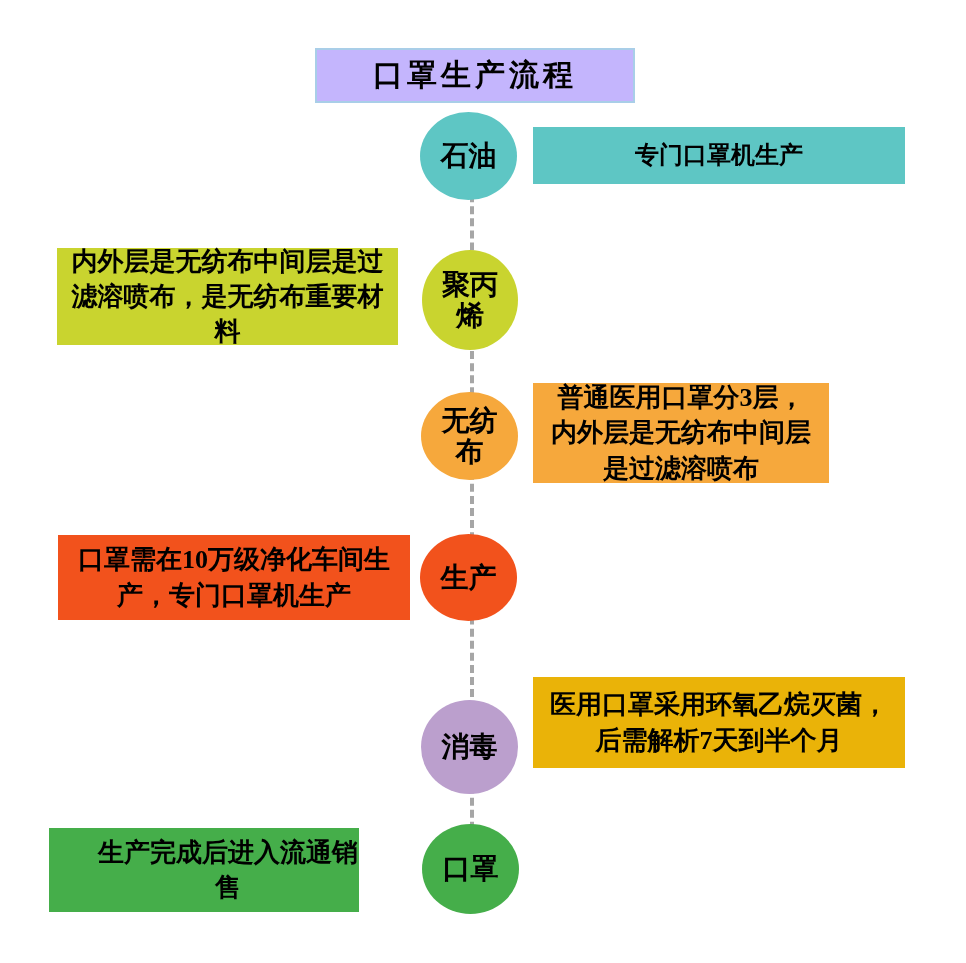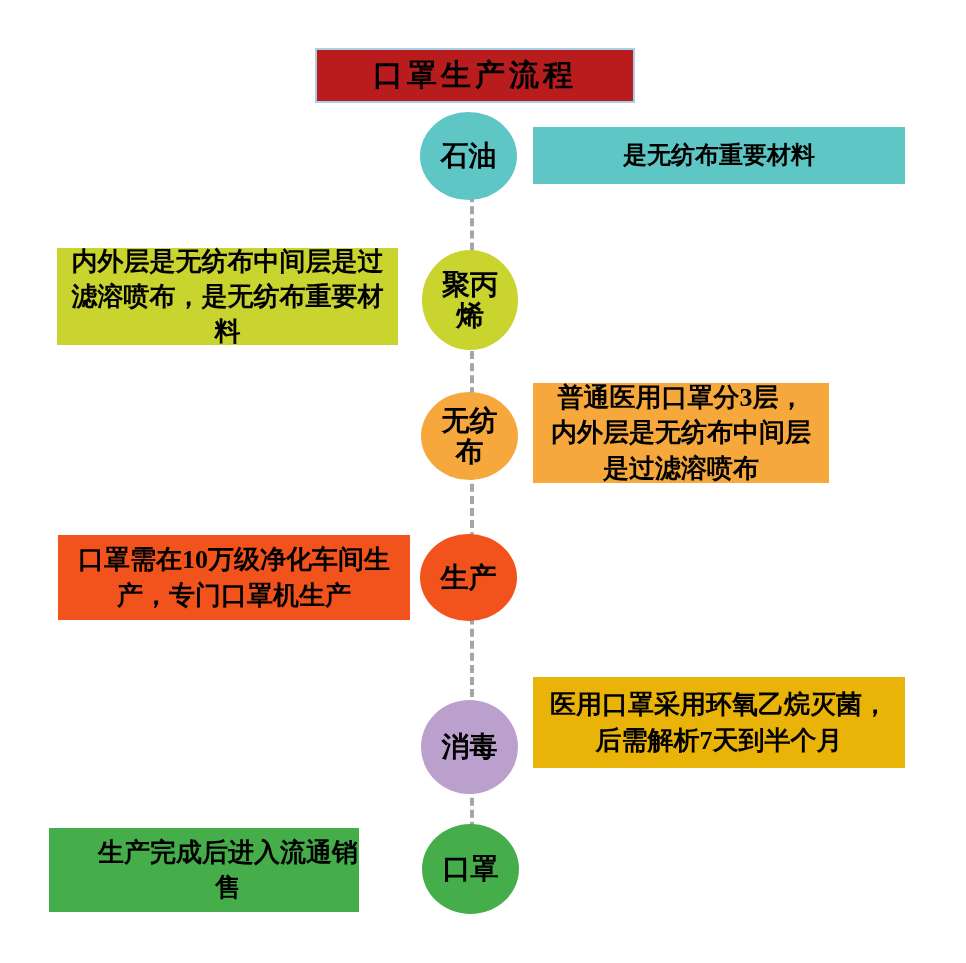--- a/index.html
+++ b/index.html
@@ -8,21 +8,21 @@
     background:#ffffff;
     font-family:"Liberation Serif","DejaVu Serif",serif;
     position:relative;
     overflow:hidden;
     color:#000;
   }
   .canvas { position:absolute; inset:0; }
 
   .title-box {
     position:absolute; left:315px; top:48px; width:320px; height:55px;
-    border:2px solid #ec4899; background:#b91c1c;
+    border:2px solid #ec4899; background:#c4b5fd;
     display:flex; align-items:center; justify-content:center;
     font-size:30px; font-weight:700; letter-spacing:4px;
     box-sizing:border-box;
   }
 
   .connector {
     position:absolute; left:470px; top:158px; height:708px; width:0;
     border-left:4px dashed #a6a6a6; z-index:0;
   }
 
@@ -62,21 +62,21 @@
   <div class="title-box" style="border-color: rgb(169, 206, 232);">
     <span>口罩生产流程</span>
   </div>
 
   <div class="connector" style="border-left-color: rgb(166, 166, 166);"></div>
 
   <div class="circle c0" style="background-color: rgb(94, 198, 196);">
     <span class="label">石油</span>
   </div>
   <div class="note n0" style="background-color: rgb(94, 198, 196);">
-    <span>是无纺布重要材料</span>
+    <span>专门口罩机生产</span>
   </div>
 
   <div class="circle c1" style="background-color: rgb(201, 212, 47);">
     <span class="label">聚丙烯</span>
   </div>
   <div class="note n1" style="background-color: rgb(201, 212, 47);">
     <span>内外层是无纺布中间层是过滤溶喷布，是无纺布重要材料</span>
   </div>
 
   <div class="circle c2" style="background-color: rgb(246, 168, 60);">

